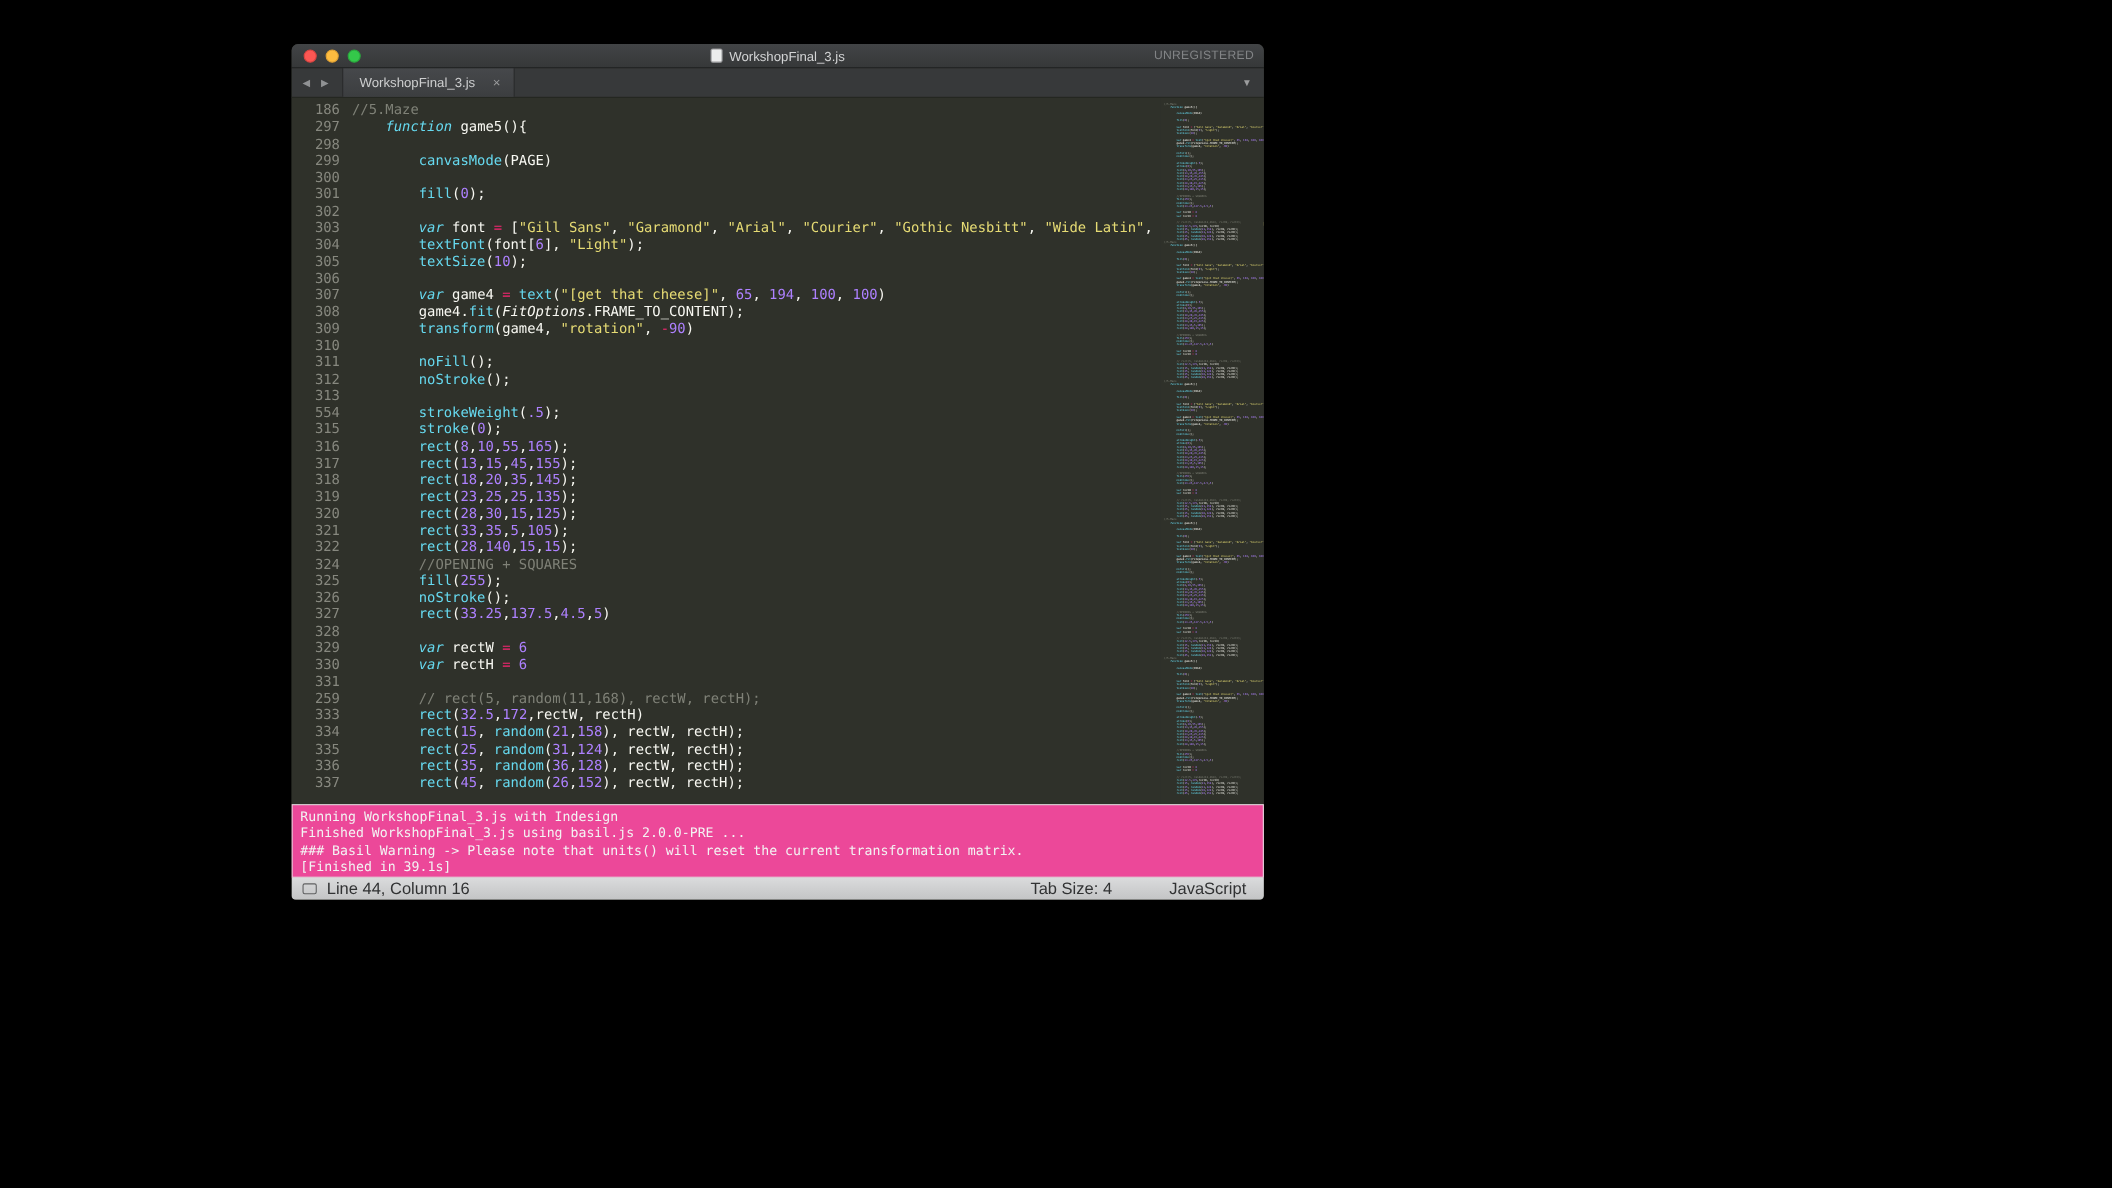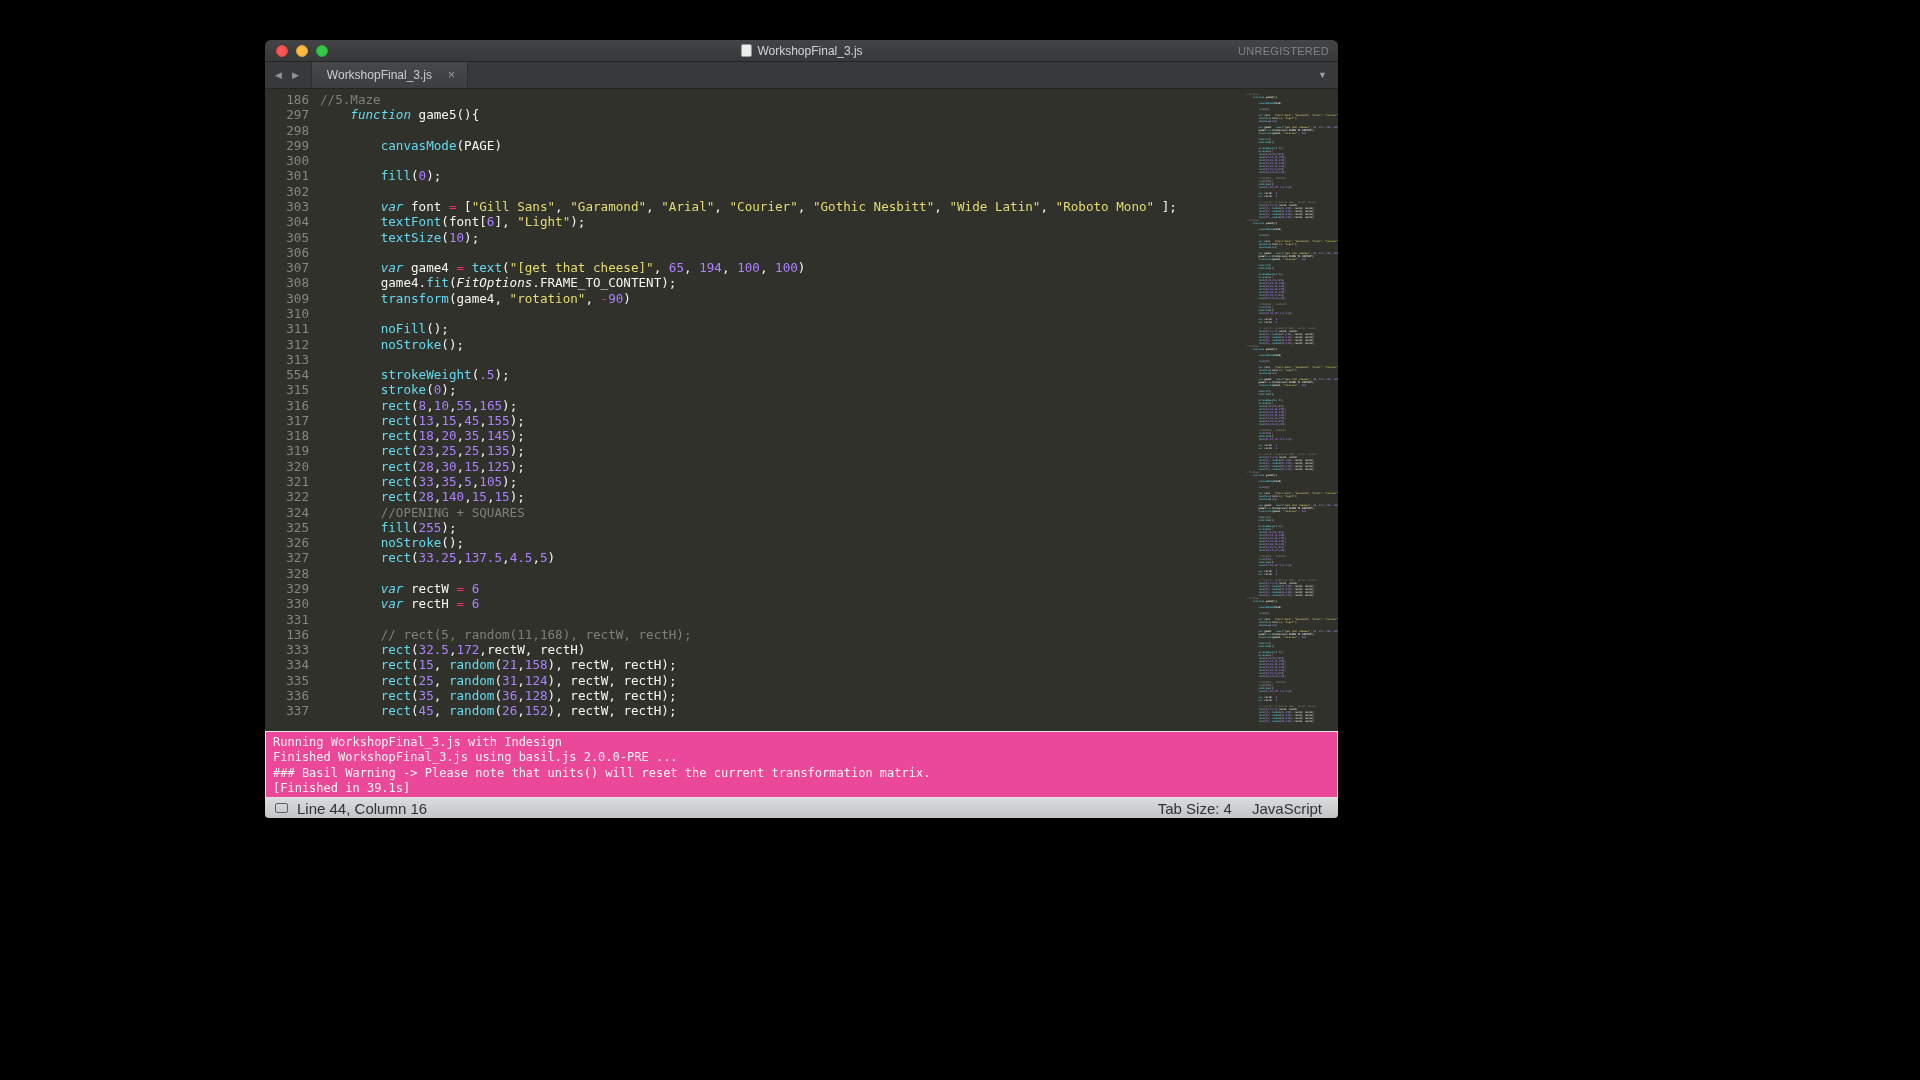--- a/index.html
+++ b/index.html
@@ -1,19 +1,19 @@
 <!DOCTYPE html>
 <html><head>
 <meta charset="utf-8">
 <style>
   * { margin:0; padding:0; box-sizing:border-box; }
   html,body { width:1920px; height:1080px; background:#000; overflow:hidden;
               font-family:"Liberation Sans", sans-serif; }
 
-  .window { position:absolute; left:265px; top:40px; width:1073px; height:778px;
+  .window { position:absolute; left:265px; top:40px; width:884px; height:778px;
             border-radius:6px 6px 4px 4px; overflow:hidden; display:flex; flex-direction:column;
             background:#2f312a; box-shadow:0 12px 40px rgba(0,0,0,.65); }
 
   
   .titlebar { flex:0 0 22px; background:linear-gradient(#424446,#363839);
               border-bottom:1px solid #232425; display:flex; align-items:center; position:relative; }
   .traffic { display:flex; gap:8px; margin-left:11px; }
   .light { width:12px; height:12px; border-radius:50%; display:inline-block; }
   .light.red    { background:#fc5753; border:1px solid #d94441; }
   .light.yellow { background:#fdbc40; border:1px solid #dfa133; }
@@ -61,21 +61,21 @@
              padding:3px 0 0 7px; overflow:hidden; }
   .console-line { font-family:"DejaVu Sans Mono", monospace; font-size:12px;
                   line-height:15.4px; color:#f3f3f3; white-space:pre; }
 
   
   .statusbar { flex:0 0 20px; background:linear-gradient(#dadbdc,#c3c4c5);
                display:flex; align-items:center; font-size:15px; color:#313233;
                padding:0 16px 0 10px; }
   .status-icon { width:13px; height:10px; border:1px solid #606162; border-radius:2px;
                  margin-right:9px; display:inline-block; }
-  .status-right { margin-left:auto; display:flex; gap:20px; }
+  .status-right { margin-left:auto; display:flex; gap:52px; }
 </style>
 </head>
 <body>
 
 <div class="desktop">
   <div class="window">
 
     <div class="titlebar">
       <div class="traffic">
         <span class="light red"></span>
@@ -131,21 +131,21 @@
           <div class="code-line"><span class="gutter">321</span><span class="code-text"><span class="tok-p">        </span><span class="tok-f">rect</span><span class="tok-p">(</span><span class="tok-n">33</span><span class="tok-p">,</span><span class="tok-n">35</span><span class="tok-p">,</span><span class="tok-n">5</span><span class="tok-p">,</span><span class="tok-n">105</span><span class="tok-p">);</span></span></div>
           <div class="code-line"><span class="gutter">322</span><span class="code-text"><span class="tok-p">        </span><span class="tok-f">rect</span><span class="tok-p">(</span><span class="tok-n">28</span><span class="tok-p">,</span><span class="tok-n">140</span><span class="tok-p">,</span><span class="tok-n">15</span><span class="tok-p">,</span><span class="tok-n">15</span><span class="tok-p">);</span></span></div>
           <div class="code-line"><span class="gutter">324</span><span class="code-text"><span class="tok-p">        </span><span class="tok-c">//OPENING + SQUARES</span></span></div>
           <div class="code-line"><span class="gutter">325</span><span class="code-text"><span class="tok-p">        </span><span class="tok-f">fill</span><span class="tok-p">(</span><span class="tok-n">255</span><span class="tok-p">);</span></span></div>
           <div class="code-line"><span class="gutter">326</span><span class="code-text"><span class="tok-p">        </span><span class="tok-f">noStroke</span><span class="tok-p">();</span></span></div>
           <div class="code-line"><span class="gutter">327</span><span class="code-text"><span class="tok-p">        </span><span class="tok-f">rect</span><span class="tok-p">(</span><span class="tok-n">33.25</span><span class="tok-p">,</span><span class="tok-n">137.5</span><span class="tok-p">,</span><span class="tok-n">4.5</span><span class="tok-p">,</span><span class="tok-n">5</span><span class="tok-p">)</span></span></div>
           <div class="code-line"><span class="gutter">328</span><span class="code-text">&nbsp;</span></div>
           <div class="code-line"><span class="gutter">329</span><span class="code-text"><span class="tok-p">        </span><span class="tok-k">var</span><span class="tok-p"> rectW </span><span class="tok-o">=</span><span class="tok-p"> </span><span class="tok-n">6</span></span></div>
           <div class="code-line"><span class="gutter">330</span><span class="code-text"><span class="tok-p">        </span><span class="tok-k">var</span><span class="tok-p"> rectH </span><span class="tok-o">=</span><span class="tok-p"> </span><span class="tok-n">6</span></span></div>
           <div class="code-line"><span class="gutter">331</span><span class="code-text">&nbsp;</span></div>
-          <div class="code-line"><span class="gutter">136</span><span class="code-text"><span class="tok-p">        </span><span class="tok-c">// rect(5, random(11,168), rectW, rectH);</span></span></div>
+          <div class="code-line"><span class="gutter">259</span><span class="code-text"><span class="tok-p">        </span><span class="tok-c">// rect(5, random(11,168), rectW, rectH);</span></span></div>
           <div class="code-line"><span class="gutter">333</span><span class="code-text"><span class="tok-p">        </span><span class="tok-f">rect</span><span class="tok-p">(</span><span class="tok-n">32.5</span><span class="tok-p">,</span><span class="tok-n">172</span><span class="tok-p">,rectW, rectH)</span></span></div>
           <div class="code-line"><span class="gutter">334</span><span class="code-text"><span class="tok-p">        </span><span class="tok-f">rect</span><span class="tok-p">(</span><span class="tok-n">15</span><span class="tok-p">, </span><span class="tok-f">random</span><span class="tok-p">(</span><span class="tok-n">21</span><span class="tok-p">,</span><span class="tok-n">158</span><span class="tok-p">), rectW, rectH);</span></span></div>
           <div class="code-line"><span class="gutter">335</span><span class="code-text"><span class="tok-p">        </span><span class="tok-f">rect</span><span class="tok-p">(</span><span class="tok-n">25</span><span class="tok-p">, </span><span class="tok-f">random</span><span class="tok-p">(</span><span class="tok-n">31</span><span class="tok-p">,</span><span class="tok-n">124</span><span class="tok-p">), rectW, rectH);</span></span></div>
           <div class="code-line"><span class="gutter">336</span><span class="code-text"><span class="tok-p">        </span><span class="tok-f">rect</span><span class="tok-p">(</span><span class="tok-n">35</span><span class="tok-p">, </span><span class="tok-f">random</span><span class="tok-p">(</span><span class="tok-n">36</span><span class="tok-p">,</span><span class="tok-n">128</span><span class="tok-p">), rectW, rectH);</span></span></div>
           <div class="code-line"><span class="gutter">337</span><span class="code-text"><span class="tok-p">        </span><span class="tok-f">rect</span><span class="tok-p">(</span><span class="tok-n">45</span><span class="tok-p">, </span><span class="tok-f">random</span><span class="tok-p">(</span><span class="tok-n">26</span><span class="tok-p">,</span><span class="tok-n">152</span><span class="tok-p">), rectW, rectH);</span></span></div>
         </div>
       <div class="minimap">
         <div>
             <div class="code-line"><span class="code-text"><span class="tok-c">//5.Maze</span></span></div>
             <div class="code-line"><span class="code-text"><span class="tok-p">    </span><span class="tok-k">function</span><span class="tok-p"> game5(){</span></span></div>

